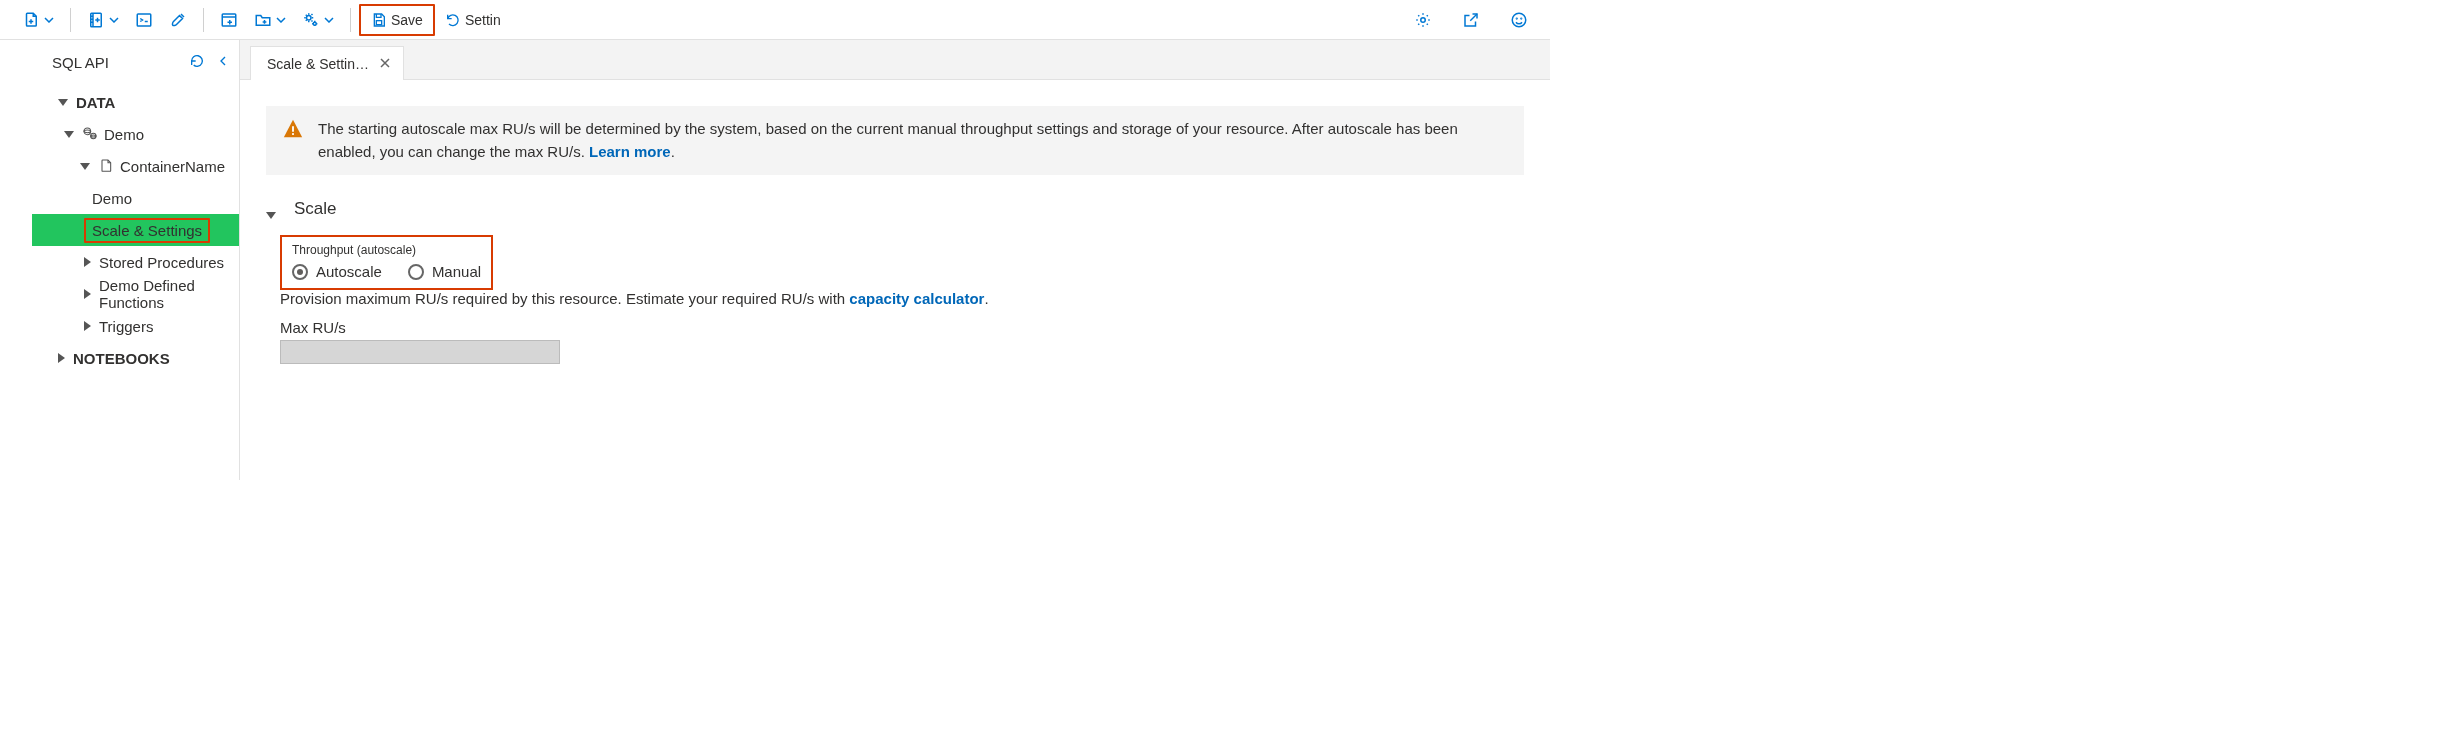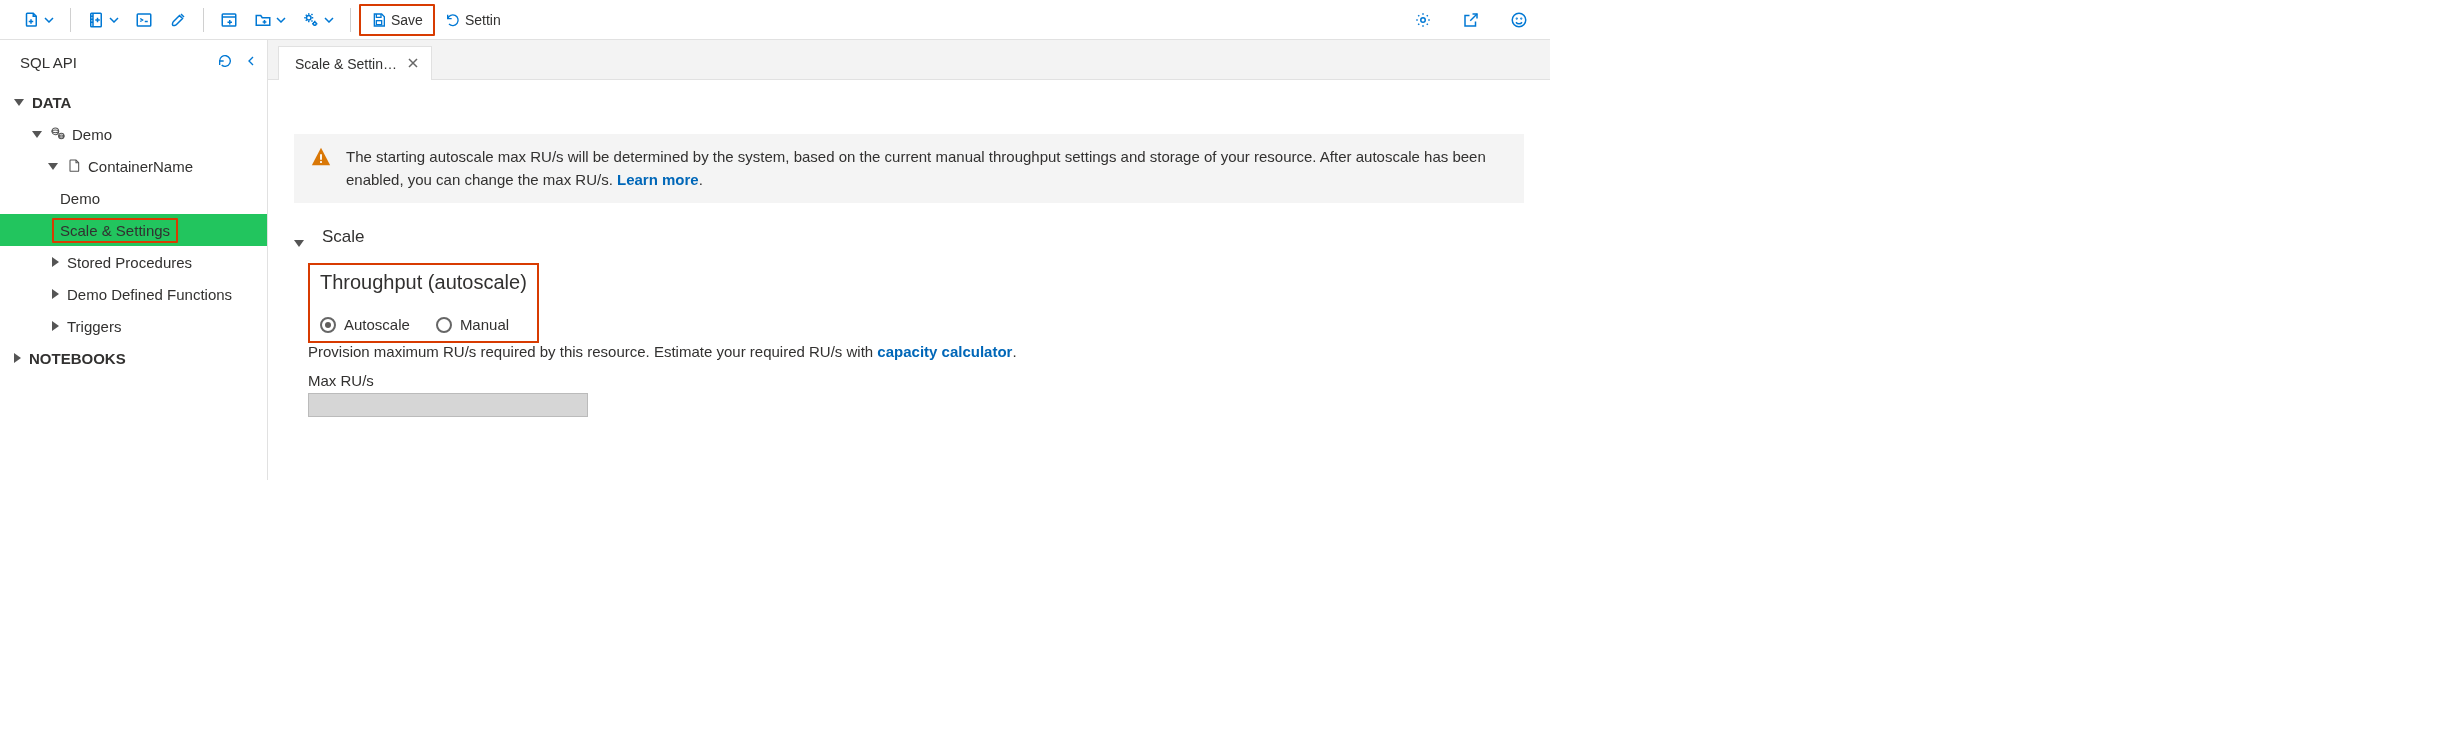--- a/index.html
+++ b/index.html
@@ -31,41 +31,42 @@
     .tbtn.with-label { color: #323130; padding: 0 10px; }
     .tbtn.with-label svg { color: #0078d4; }
     .divider { width: 1px; height: 24px; background: #d0d0d0; margin: 0 8px; }
     .chev { width: 10px; height: 6px; }
     .icon { width: 18px; height: 18px; flex: none; }
     .icon-sm { width: 16px; height: 16px; flex: none; }
     .highlight-red { border: 2px solid #d83b01; border-radius: 1px; }
 
     .body { display: flex; min-height: 440px; }
     .sidebar {
-      width: 268px;
+      width: 240px;
       border-right: 1px solid #e1e1e1;
       display: flex;
       flex-direction: column;
+      padding-left: 32px;
     }
     .sidebar-header {
       display: flex;
       align-items: center;
       height: 44px;
       padding: 0 8px 0 20px;
     }
     .sidebar-title { font-size: 15px; flex: 1; }
     .sidebar-actions { display: flex; gap: 10px; color: #0078d4; }
     .tree { padding-top: 2px; }
     .section-row, .tree-row {
       display: flex;
       align-items: center;
       height: 32px;
       cursor: pointer;
     }
-    .section-row { font-weight: 600; padding-left: 14px; }
+    .section-row { font-weight: 600; padding-left: 14px; margin-left: 12px; }
     .tree-row { font-weight: 400; }
     .tree-row.selected { background: #22c55e; }
     .caret {
       width: 0; height: 0;
       border-left: 5px solid transparent;
       border-right: 5px solid transparent;
       border-top: 7px solid #555;
       margin-right: 8px;
     }
     .caret.right {
@@ -75,21 +76,21 @@
       border-right: none;
     }
     .tree-icon { width: 16px; height: 16px; margin-right: 6px; color: #555; }
     .tree-label { font-size: 15px; color: #323130; }
     .pad1 { padding-left: 14px; }
     .pad2 { padding-left: 32px; }
     .pad3 { padding-left: 48px; }
     .pad4 { padding-left: 60px; }
     .tree-label-box { padding: 2px 6px; }
 
-    .main { flex: 1; display: flex; flex-direction: column; gap: 28px; }
+    .main { flex: 1; display: flex; flex-direction: column; }
     .tabbar {
       height: 40px;
       background: #f3f3f3;
       border-bottom: 1px solid #e1e1e1;
       display: flex;
       align-items: flex-end;
       padding-left: 10px;
     }
     .tab {
       background: #fff;
@@ -120,21 +121,21 @@
     .link { color: #0067b8; text-decoration: none; cursor: pointer; font-weight: bold; }
     .section-heading {
       display: flex;
       align-items: flex-end;
       gap: 10px;
       margin-top: 24px;
       font-size: 17px;
     }
     .section-body { margin-top: 16px; padding-left: 14px; }
     .field-block { border: 2px solid #d83b01; padding: 6px 10px 8px 10px; display: inline-block; }
-    .field-label { font-size: 20px; margin-bottom: 22px; }
+    .field-label { font-size: 12px; margin-bottom: 6px; }
     .radio-row { display: flex; gap: 26px; align-items: center; }
     .radio-opt { display: flex; align-items: center; gap: 8px; cursor: pointer; font-size: 15px; }
     .radio {
       width: 16px; height: 16px; border-radius: 50%;
       border: 2px solid #666; position: relative; background: #fff;
     }
     .radio.checked::after {
       content: ""; position: absolute; inset: 3px; border-radius: 50%;
       background: #605e5c;
     }

